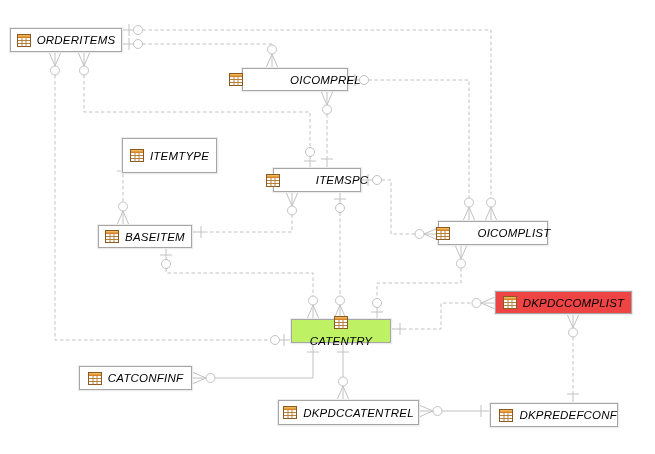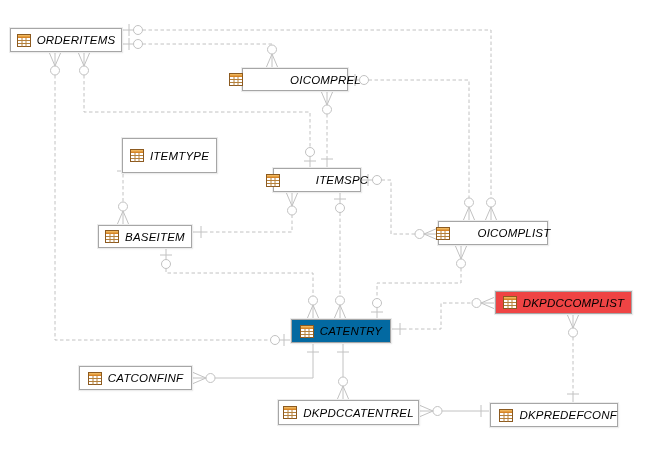--- a/index.html
+++ b/index.html
@@ -309,21 +309,21 @@
           <rect x="0.5" y="0.5" width="13" height="12" fill="#ffffff" stroke="#8c5a20"></rect>
           <rect x="1" y="1" width="12" height="3" fill="url(#hdr)"></rect>
           <line x1="1" y1="6.5" x2="13" y2="6.5" stroke="#b5813c"></line>
           <line x1="1" y1="9.5" x2="13" y2="9.5" stroke="#b5813c"></line>
           <line x1="5" y1="4" x2="5" y2="12.5" stroke="#b5813c"></line>
           <line x1="9" y1="4" x2="9" y2="12.5" stroke="#b5813c"></line>
         </svg>
       </span>
       <span class="elabel" style="color: rgb(0, 0, 0); margin-left: 22px;">OICOMPLIST</span>
     </div>
-    <div class="entity" style="left: 291px; top: 319px; width: 100px; height: 24px; border-color: rgb(166, 166, 166); background: #0369a1;">
+    <div class="entity" style="left: 291px; top: 319px; width: 100px; height: 24px; border-color: rgb(166, 166, 166); background: #bef264; flex-direction: column;">
       <span class="ticon">
         <svg width="14" height="13" viewBox="0 0 14 13">
           <defs>
             <linearGradient id="hdr" x1="0" y1="0" x2="0" y2="1">
               <stop offset="0" stop-color="#f6c36a"></stop>
               <stop offset="1" stop-color="#d07818"></stop>
             </linearGradient>
           </defs>
           <rect x="0.5" y="0.5" width="13" height="12" fill="#ffffff" stroke="#8c5a20"></rect>
           <rect x="1" y="1" width="12" height="3" fill="url(#hdr)"></rect>

